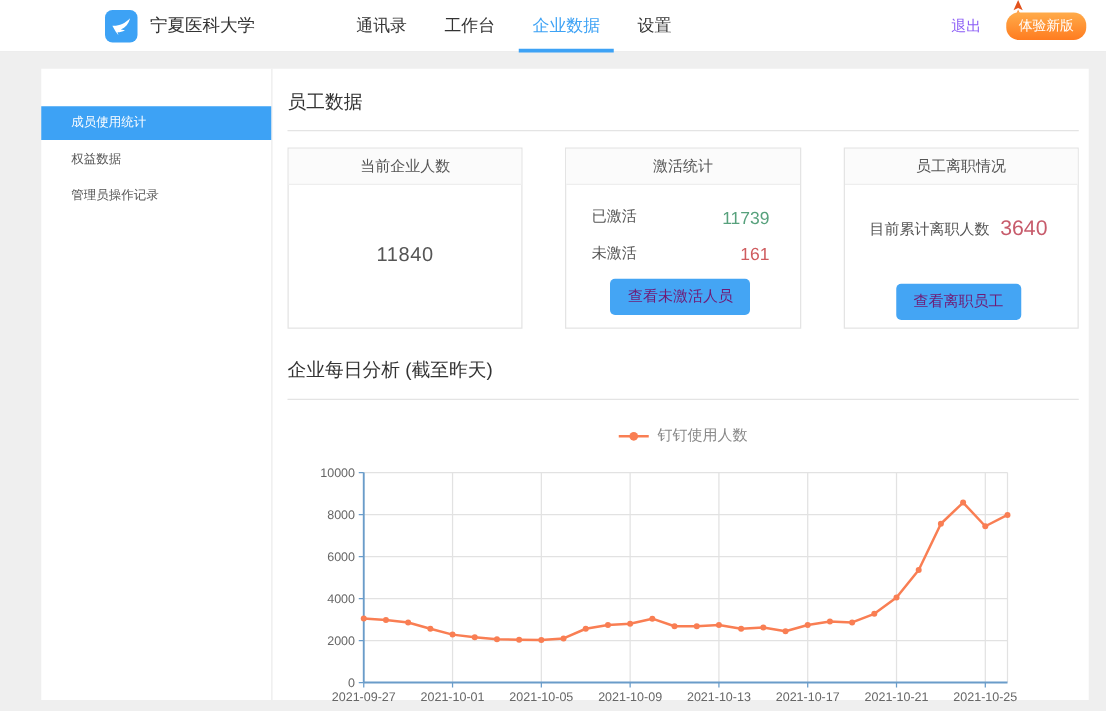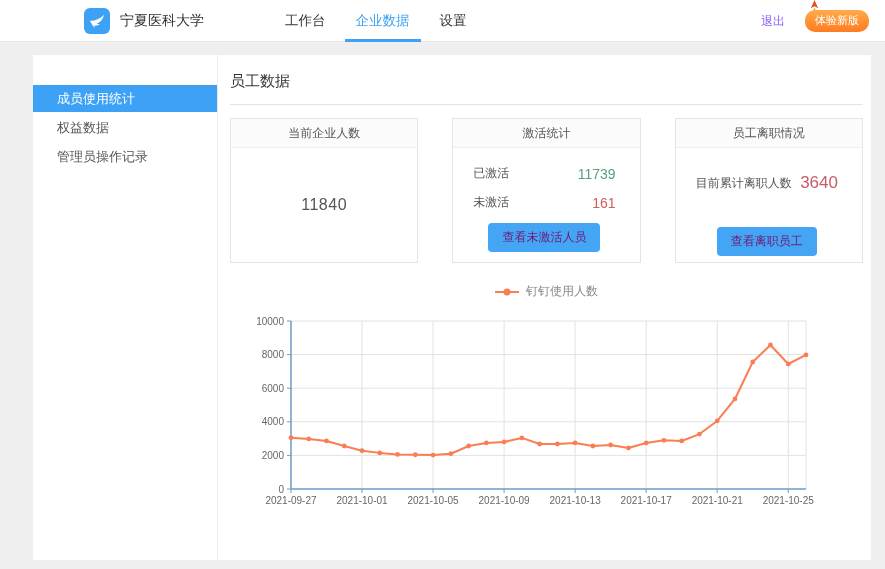--- a/index.html
+++ b/index.html
@@ -28,21 +28,21 @@
   .logout { font-size:12px; color:#8b5cf6; cursor:pointer;margin-left:18px; }
   .badge { position:relative; display:inline-block; padding:3px 10px 4px;
            background:linear-gradient(180deg,#ffab4a,#ff7c20);
            border-radius:10px; color:#fff; font-size:11px; cursor:pointer; }
   .badge .rocket { position:absolute; top:-10px; left:3px; }
   
   .content { position:absolute; left:33px; top:55px; width:838px; height:505px;
              background:#fff; display:flex; }
   .sidebar { width:185px; flex:none; border-right:1px solid #ececec; padding-top:30px; }
   .side-item { height:27px; line-height:27px; padding-left:24px; margin-bottom:2px;
-               font-size:13px; color:#555; cursor:pointer; }
+               font-size:10px; color:#555; cursor:pointer; }
   .side-item.active { background:#3da2f5; color:#fff; }
   .main { flex:1; padding:17px 9px 0 12px; }
   .sec-title { margin:0; font-size:15px; font-weight:normal; color:#333;
                padding-bottom:13px; border-bottom:1px solid #e4e4e4; }
   .sec-title.second { margin-top:24px; }
   
   .cards { display:flex; gap:34px; margin-top:13px; }
   .card { flex:1; height:145px; border:1px solid #e4e4e4; background:#fff; }
   .card-hd { height:29px; line-height:28px; text-align:center; font-size:12px; color:#555;
              background:#fbfbfb; border-bottom:1px solid #eee; }
@@ -79,20 +79,21 @@
 <header class="topbar">
   <div class="topbar-left">
     <div class="logo">
       <svg width="18" height="18" viewBox="0 0 24 24">
         <path d="M2.5 11.5 C9 12 15.5 9.5 21.5 3.5 C20 9.5 16.5 13.5 11.5 15.5 L16 16.2 C13 18 10.2 18.5 8 18.4 L9 21.5 L5.8 17.2 Z" fill="#ffffff"></path>
       </svg>
     </div>
     <span class="org">宁夏医科大学</span>
   </div>
   <nav class="nav">
+    <span class="nav-item">通讯录</span>
     <span class="nav-item">工作台</span>
     <span class="nav-item active">企业数据</span>
     <span class="nav-item">设置</span>
   </nav>
   <div class="topbar-right">
     <span class="logout">退出</span>
     <span class="badge">
       <svg class="rocket" width="13" height="13" viewBox="0 0 13 13">
         <path d="M6.5 0 L10.2 8.2 L6.5 6.3 L2.8 8.2 Z" fill="#e2521c"></path>
         <path d="M6.5 7.6 L8 11 L6.5 10 L5 11 Z" fill="#ff9a3e"></path>
@@ -147,20 +148,21 @@
             <span class="val big-red">3640</span>
           </div>
           <div class="btn-wrap lower">
             <button class="btn">查看离职员工</button>
           </div>
         </div>
       </div>
 
     </div>
 
+    <h2 class="sec-title second">企业每日分析 (截至昨天)</h2>
 
     <div class="legend">
       <span class="lg-marker"></span>
       <span class="lg-text">钉钉使用人数</span>
     </div>
 
     <svg id="chart-svg" width="633" height="205" viewBox="0 0 633 205">
         <line x1="57" x2="61" y1="183" y2="183" stroke="#6a9cc9" stroke-width="1"></line>
         <text x="54" y="186.5" text-anchor="end" fill="#666666" font-size="10">0</text>
         <line x1="61" x2="576" y1="149.4" y2="149.4" stroke="#e2e2e2" stroke-width="1"></line>

